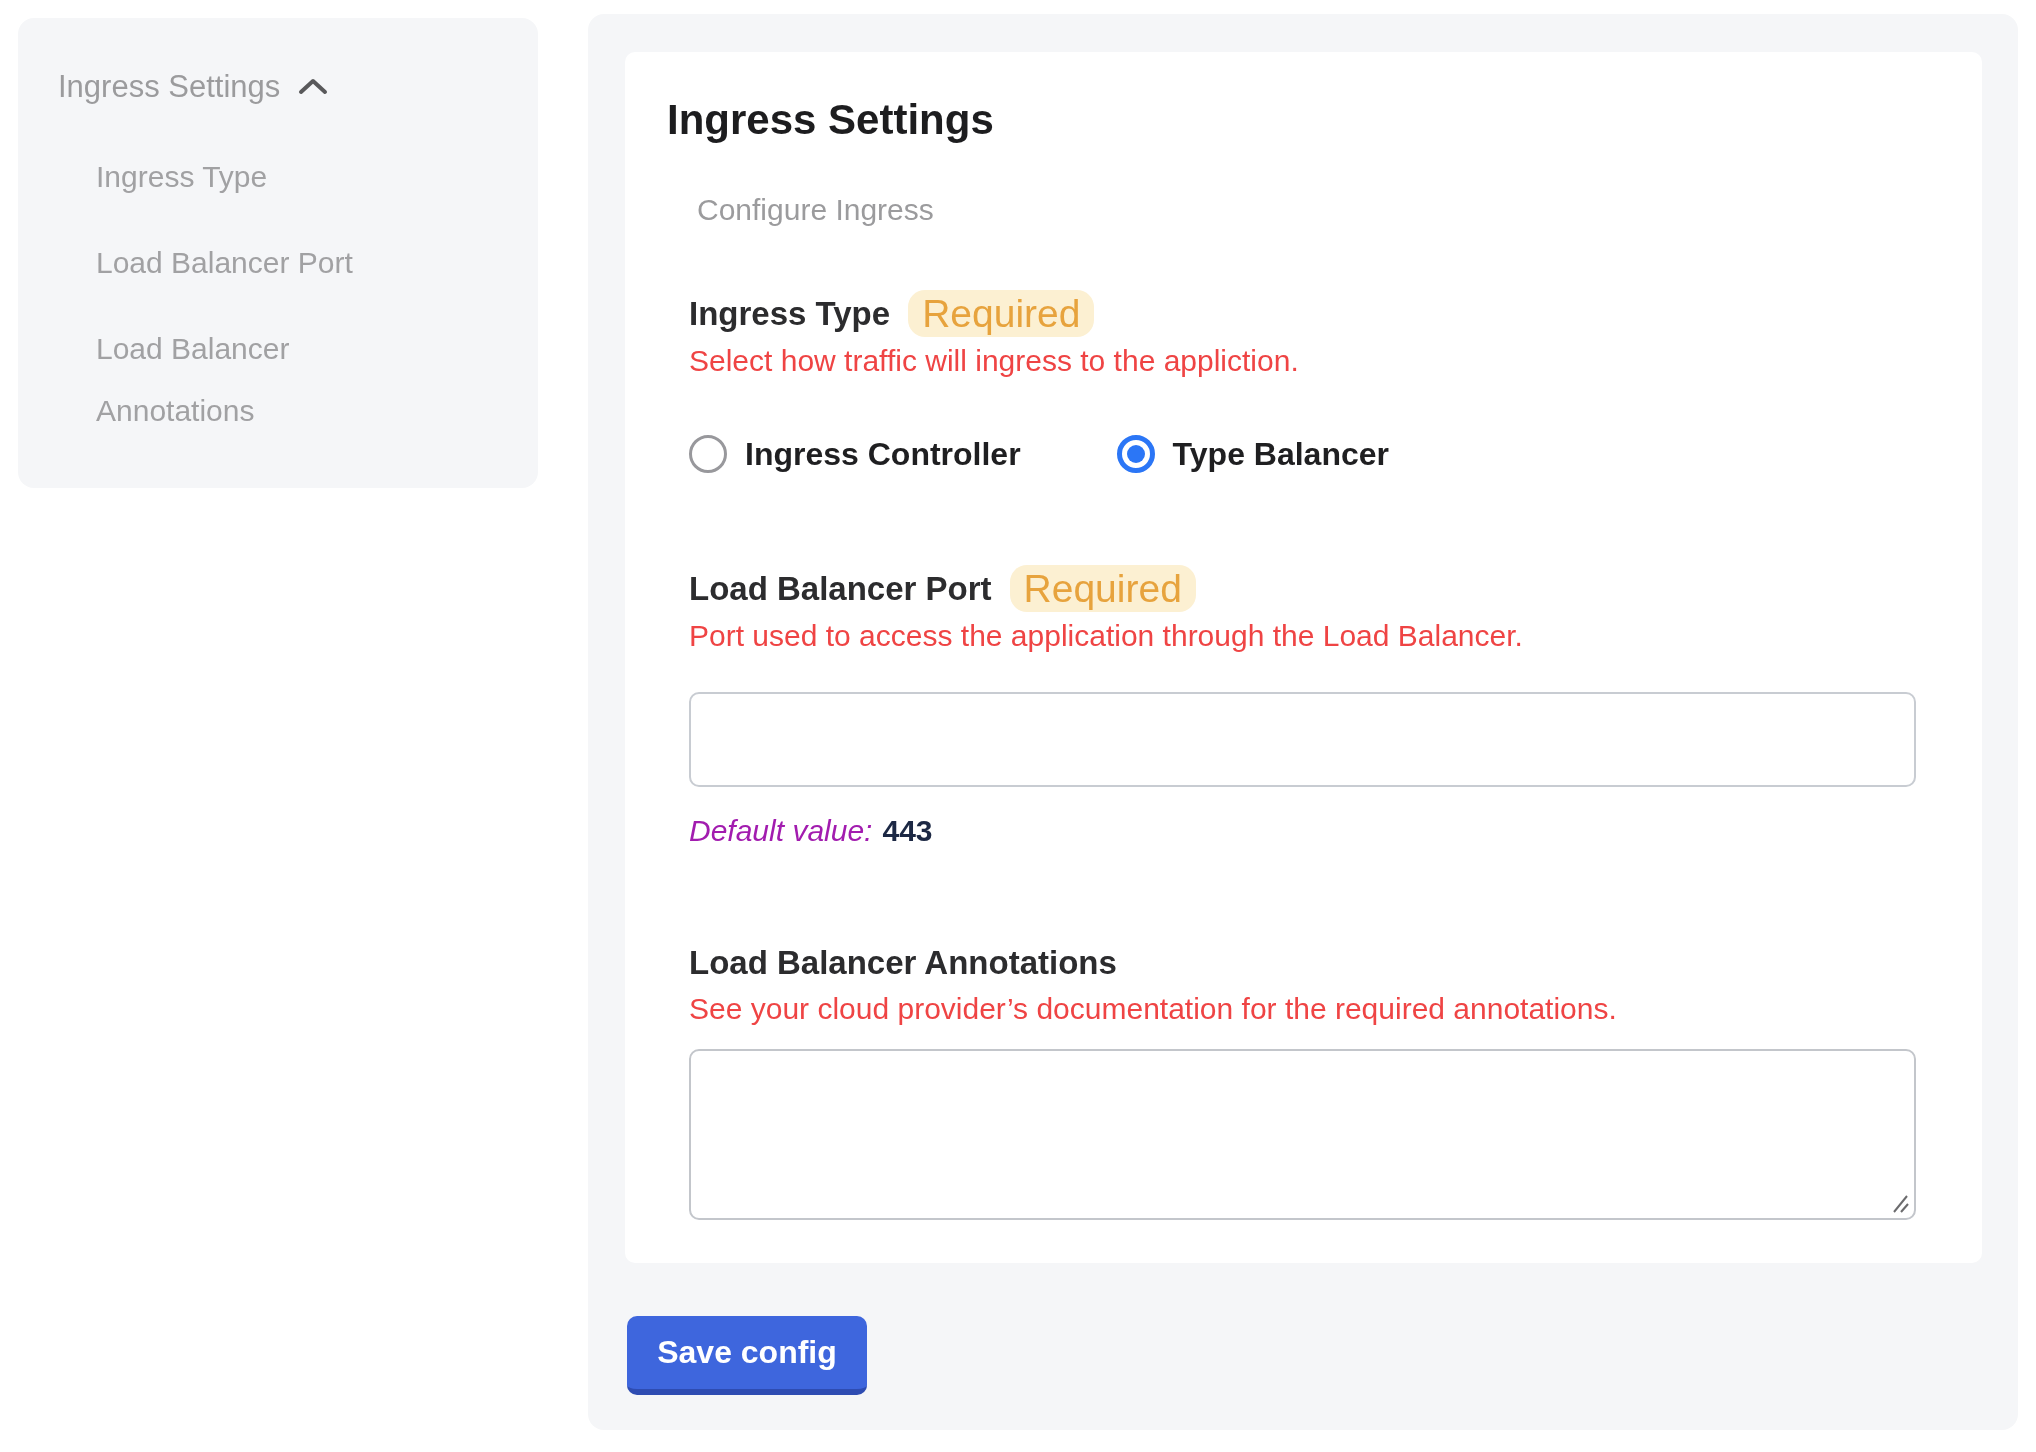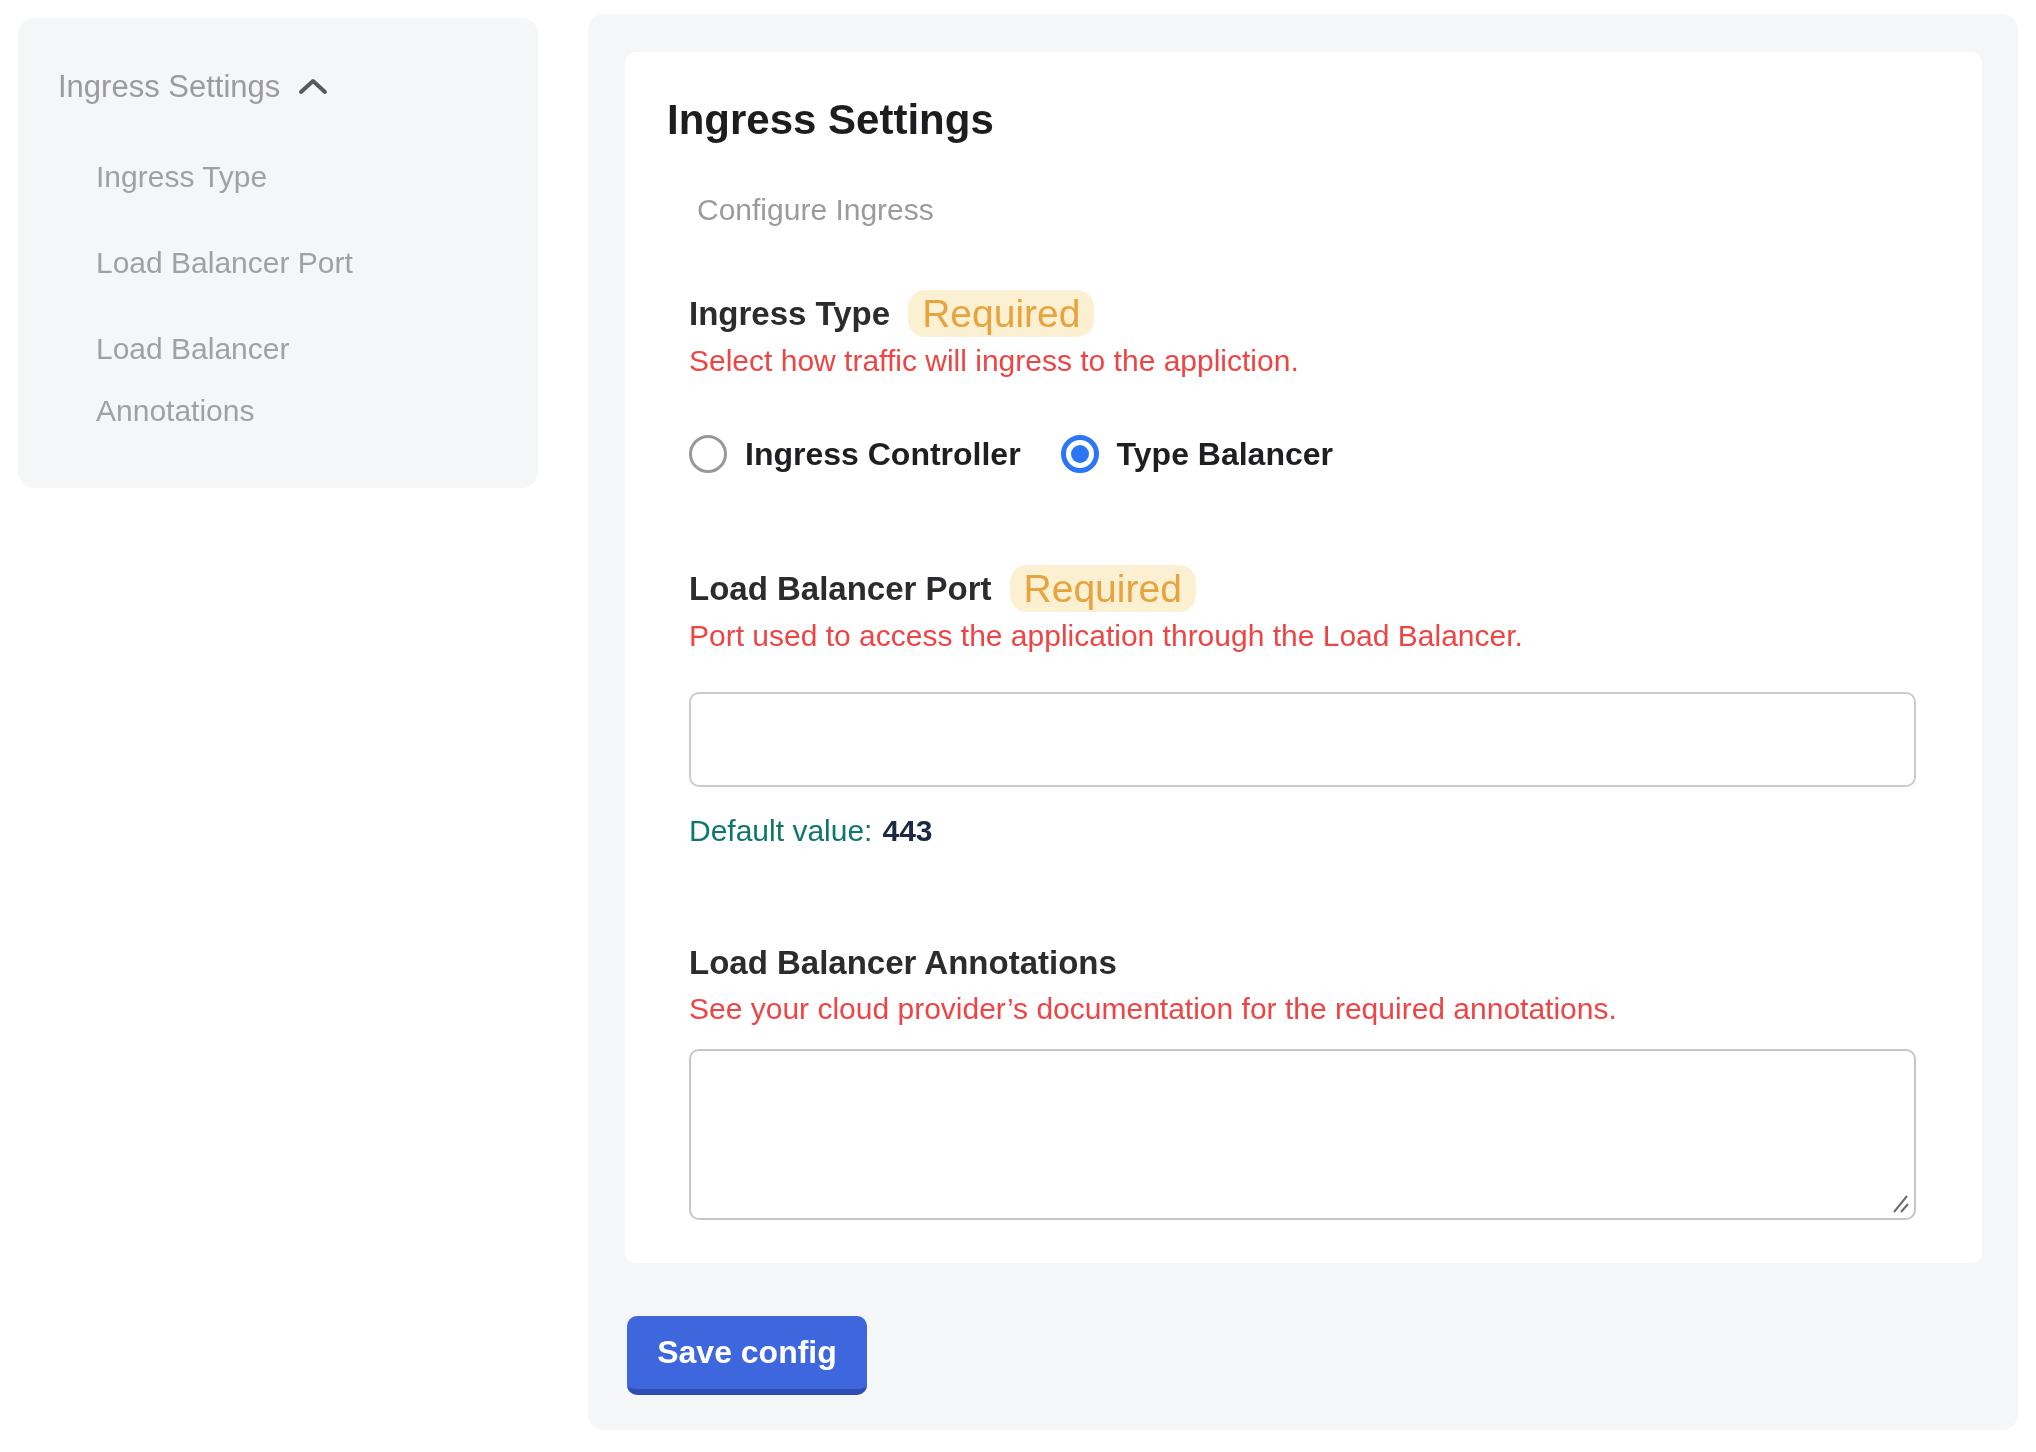--- a/index.html
+++ b/index.html
@@ -99,21 +99,21 @@
     margin-top: 6px;
     font-size: 30px;
     line-height: 36px;
     color: #ef4444;
   }
   
   .radio-row {
     margin-top: 56px;
     display: flex;
     align-items: center;
-    gap: 40px;
+    gap: 96px;
   }
   .radio-option {
     display: flex;
     align-items: center;
     gap: 18px;
     cursor: pointer;
   }
   .radio {
     width: 38px; height: 38px;
     border-radius: 50%;
@@ -149,21 +149,21 @@
     font-size: 30px;
     padding: 0 22px;
     font-family: "Liberation Sans", "DejaVu Sans", sans-serif;
     outline: none;
   }
   .default-row {
     margin-top: 26px;
     font-size: 30px;
     line-height: 36px;
   }
-  .default-label { color: #0f766e; }
+  .default-label { color: #a21caf; font-style: italic; }
   .default-value { color: #1c2844; font-weight: 700; margin-left: 10px; }
   .textarea-wrap {
     position: relative;
     margin-top: 22px;
     width: 1227px;
     height: 171px;
   }
   .textarea-wrap textarea {
     width: 100%; height: 100%;
     border: 2px solid #c3c6cb;

